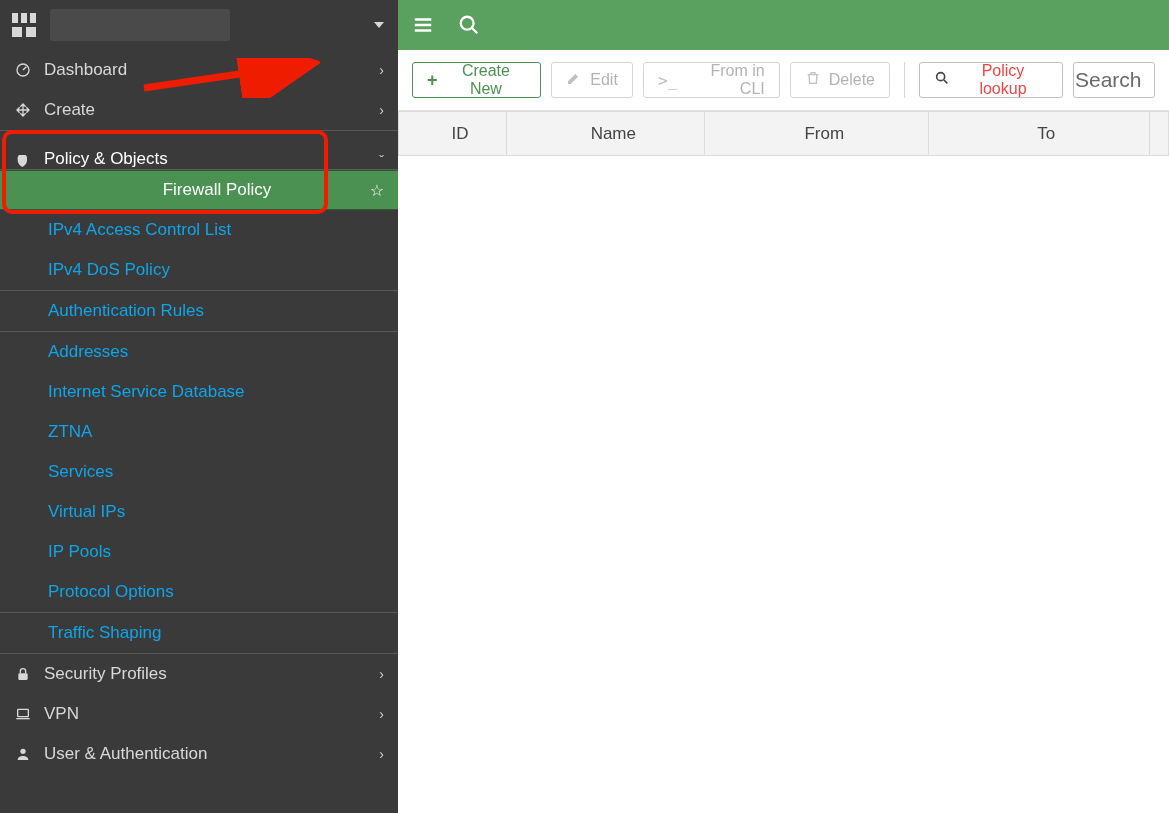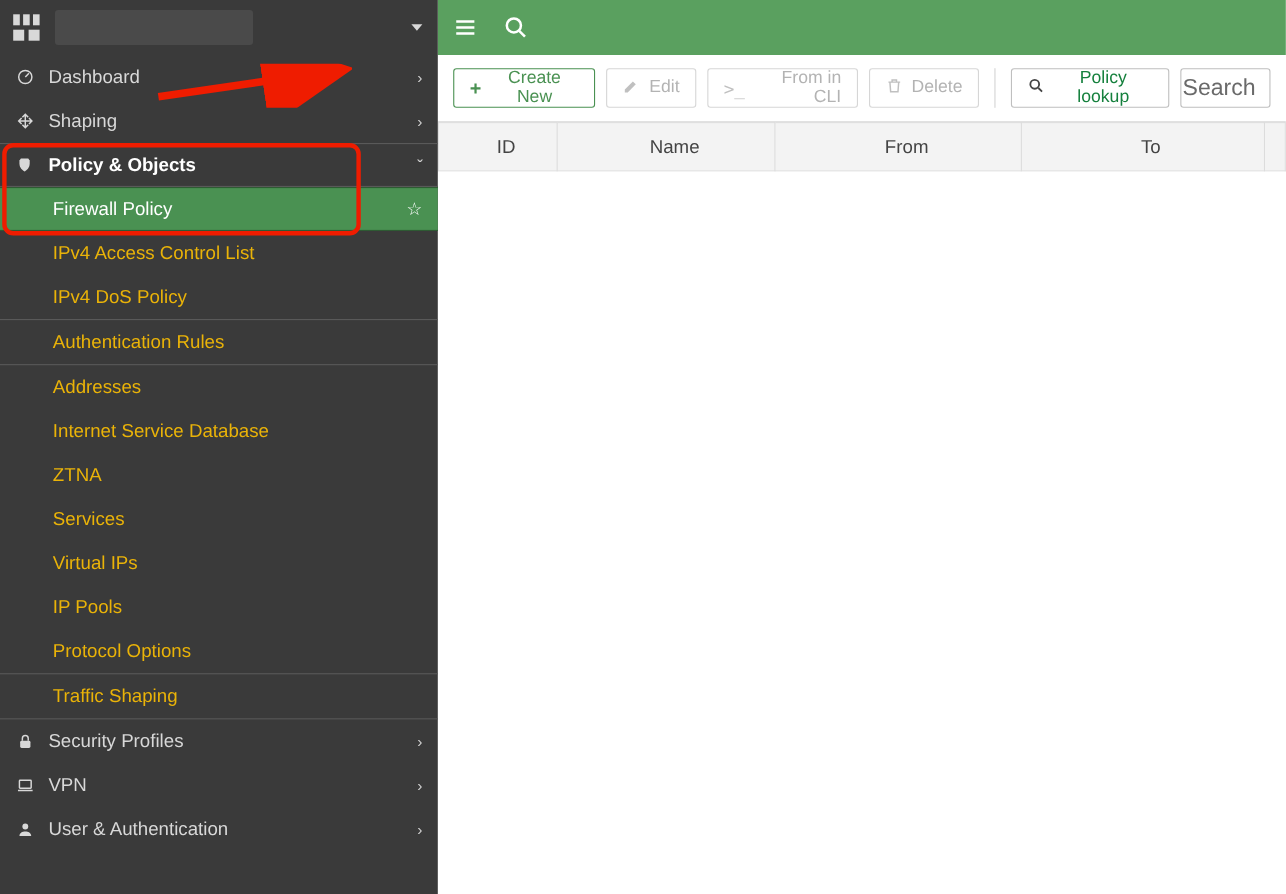--- a/index.html
+++ b/index.html
@@ -13,39 +13,39 @@
 .brand-logo .row { display:flex; justify-content:space-between; }
 .brand-logo .blk { width:6px; height:10px; background:#d8d8d8; }
 .brand-logo .r2 .blk { width:10px; height:10px; }
 .brand-caret { position:absolute; right:14px; top:50%; transform:translateY(-50%); border-left:5px solid transparent; border-right:5px solid transparent; border-top:6px solid #d8d8d8; }
 .brand-box { margin-left:14px; width:180px; height:32px; background:#4a4a4a; border-radius:3px; }
 
 .nav { list-style:none; }
 .nav-item { display:flex; align-items:center; height:40px; padding:0 12px; cursor:pointer; position:relative; border-bottom:1px solid transparent; }
 .nav-item .icon { width:22px; display:inline-flex; justify-content:center; margin-right:10px; }
 .nav-item .chev { position:absolute; right:14px; font-size:14px; color:#cfcfcf; }
-.nav-item.expanded { font-weight:700; color:#fff; }
+.nav-item.expanded { font-weight:400; color:#fff;align-items:flex-end; }
 .nav-sub { list-style:none; }
-.nav-sub-item { display:flex; align-items:center; height:40px; padding-left:48px; padding-right:12px; cursor:pointer; position:relative; color:#eab308; font-size:17px; }
-.nav-sub-item.active { background:#4a9152; color:#fff; border-top:1px solid #2e5a33; border-bottom:1px solid #2e5a33; }
+.nav-sub-item { display:flex; align-items:center; height:40px; padding-left:48px; padding-right:12px; cursor:pointer; position:relative; color:#0ea5e9; font-size:17px; }
+.nav-sub-item.active { background:#4a9152; color:#fff; border-top:1px solid #2e5a33; border-bottom:1px solid #2e5a33;justify-content:center; }
 .nav-sub-item .star { position:absolute; right:14px; font-size:16px; color:#fff; }
 .sep { height:1px; background:#595959; margin:0; }
 
 
 .highlight-box { position:absolute; left:2px; top:130px; width:326px; height:84px; border:4px solid #ef1c00; border-radius:10px; pointer-events:none; z-index:5; }
 .arrow-anno { position:absolute; left:140px; top:58px; width:180px; height:40px; z-index:5; pointer-events:none; }
 
 
 .main { flex:1; display:flex; flex-direction:column; }
 .topbar { height:50px; background:#5aa05f; display:flex; align-items:center; padding:0 14px; gap:24px; }
 .topbar .hamb, .topbar .srch { color:#fff; cursor:pointer; }
 .hamb svg, .srch svg { display:block; }
 
 .toolbar { display:flex; align-items:center; gap:10px; padding:12px 14px; background:#fff; border-bottom:1px solid #e1e1e1; }
-.btn { display:inline-flex; align-items:center; gap:8px; height:36px; padding:0 14px; border:1px solid #bfbfbf; background:#fff; border-radius:3px; font-size:16px; color:#15803d; cursor:pointer; }
+.btn { display:inline-flex; align-items:center; gap:8px; height:36px; padding:0 14px; border:1px solid #bfbfbf; background:#fff; border-radius:3px; font-size:16px; color:#ef4444; cursor:pointer; }
 .btn.create { color:#4a9152; border-color:#4a9152; }
 .btn.create .plus { color:#4a9152; font-weight:700; font-size:18px; }
 .btn.disabled { color:#b3b3b3; border-color:#d6d6d6; cursor:default;text-align:right; }
 .btn.disabled .ico { color:#c0c0c0; }
 .btn.lookup .ico { color:#444; }
 .divider-v { width:1px; height:36px; background:#d4d4d4; margin:0 4px; }
 .search-box { flex:0 0 auto; height:36px; border:1px solid #bfbfbf; border-radius:3px; padding:0 1px; font-size:21px; color:#6a6a6a; display:flex; align-items:center; min-width:82px; }
 
 .table { width:100%; border-collapse:collapse; }
 .table th { font-weight:400; color:#444; background:#f3f3f3; border:1px solid #dcdcdc; height:44px; font-size:17px;padding-left:15px; }
@@ -88,21 +88,21 @@
       </span>
       <span>Dashboard</span>
       <span class="chev">›</span>
     </li>
     <li class="nav-item">
       <span class="icon">
         <svg class="ico-svg" viewBox="0 0 24 24" fill="none" stroke="#d8d8d8" stroke-width="2">
             <path d="M12 3v18M3 12h18M8 7l4-4 4 4M8 17l4 4 4-4M7 8l-4 4 4 4M17 8l4 4-4 4"></path>
           </svg>
       </span>
-      <span>Shaping</span>
+      <span>Create</span>
       <span class="chev">›</span>
     </li>
     <li class="nav-item expanded" style="border-top:1px solid #595959;border-bottom:1px solid #595959;">
       <span class="icon">
         <svg class="ico-svg" viewBox="0 0 24 24" fill="#d8d8d8">
             <path d="M6 3h10l2 3v4c0 6-4 9-7 11-3-2-7-5-7-11V6l2-3z"></path>
           </svg>
       </span>
       <span>Policy &amp; Objects</span>
       <span class="chev">ˇ</span>

